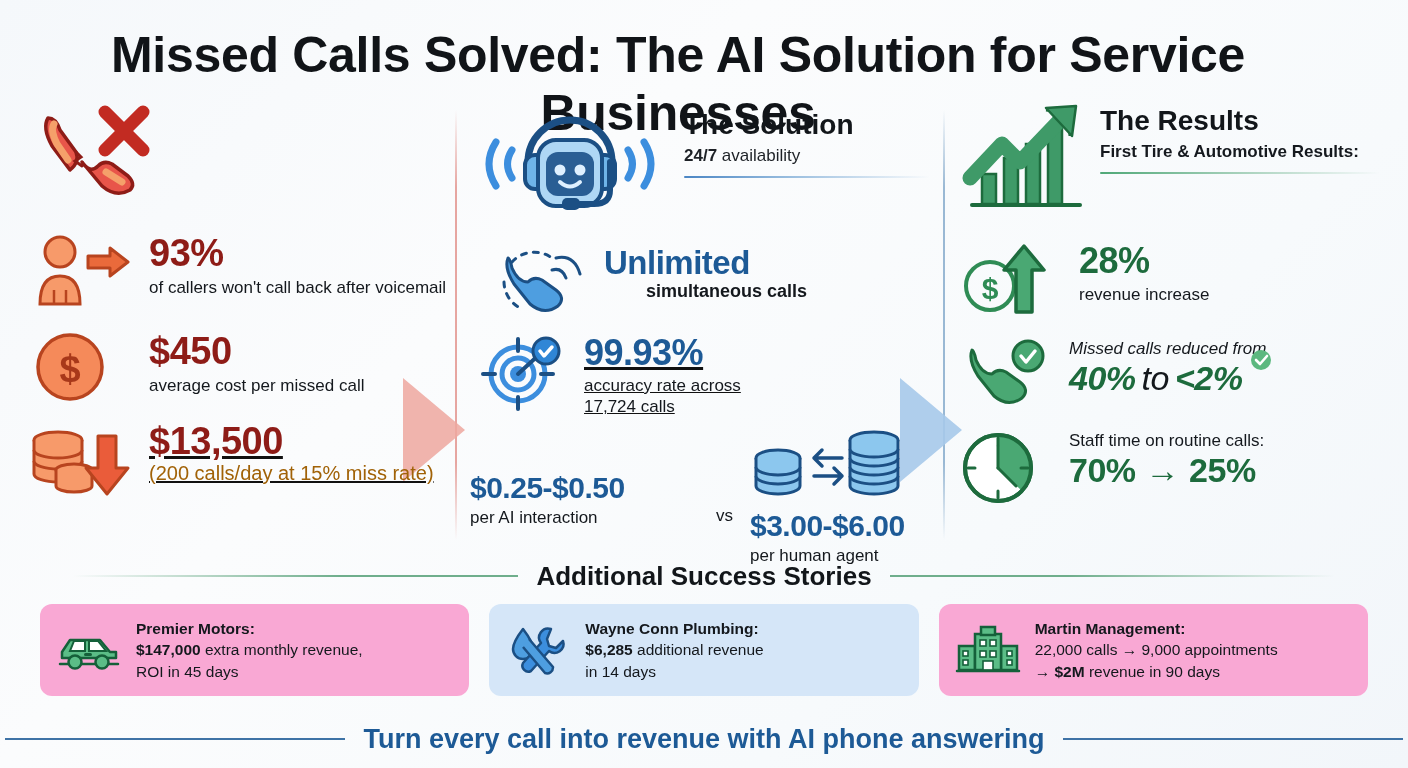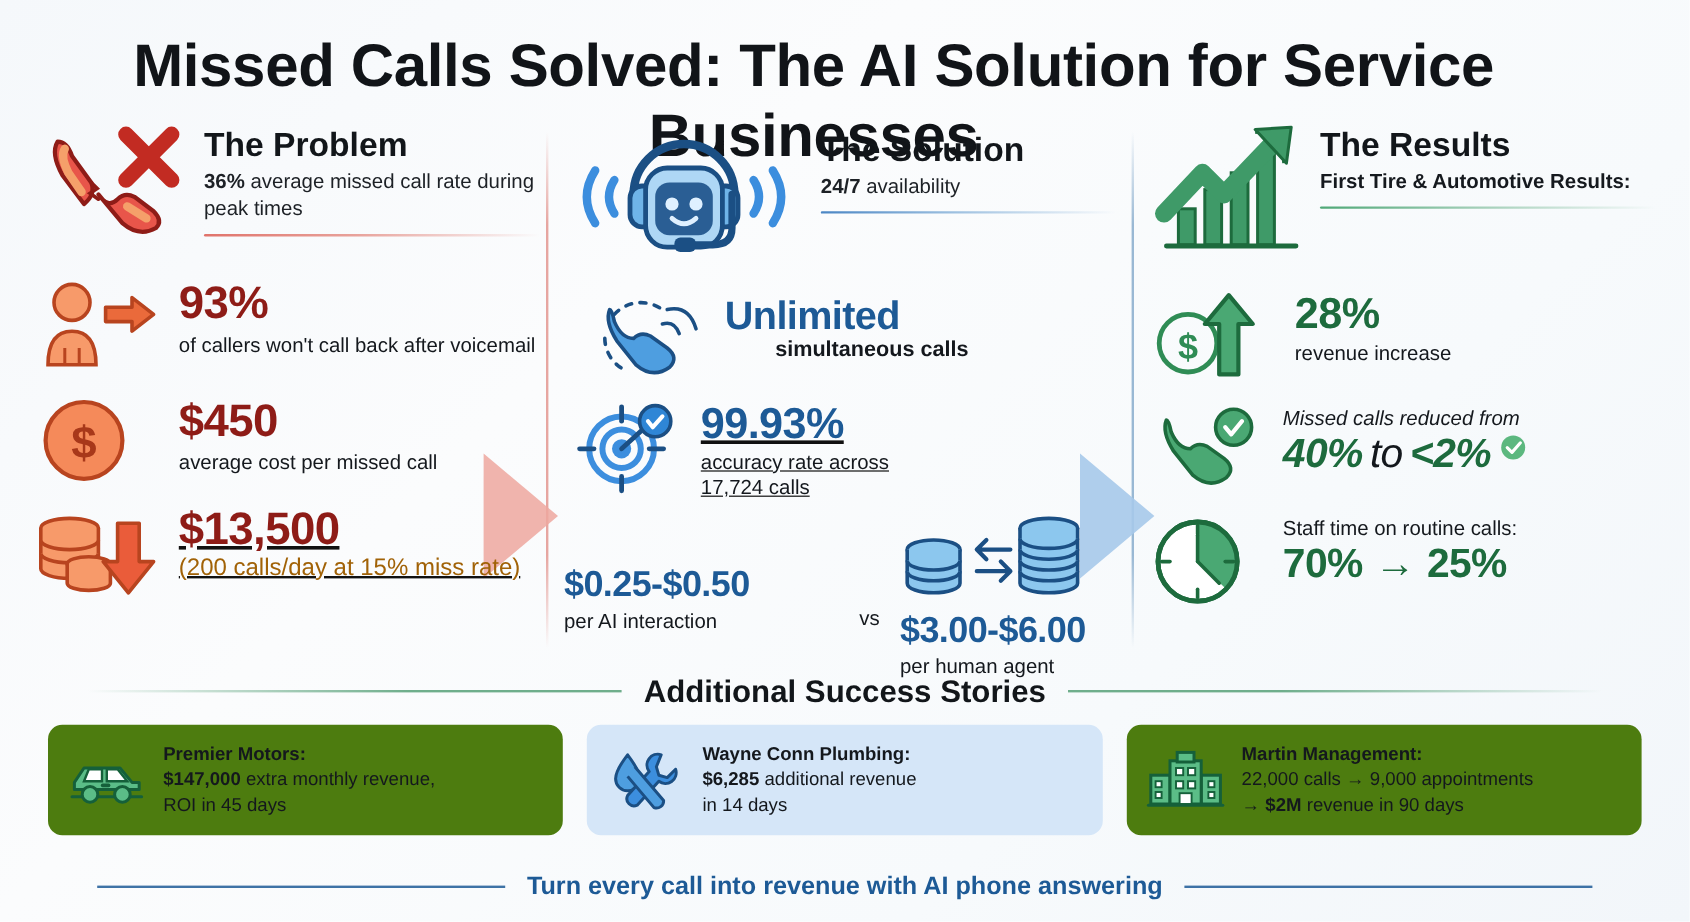--- a/index.html
+++ b/index.html
@@ -78,30 +78,30 @@
 
   
   .succ-head-wrap{position:absolute;top:556px;left:0;width:1408px;height:40px;display:flex;align-items:center;justify-content:center;gap:18px;}
   .succ-line{height:2px;width:445px;}
   .succ-line.l{background:linear-gradient(to right,rgba(90,165,125,0) 0%,#6fae8c 60%,#6fae8c 100%);}
   .succ-line.r{background:linear-gradient(to left,rgba(90,165,125,0) 0%,#6fae8c 60%,#6fae8c 100%);}
   .succ-title{font-size:26px;font-weight:bold;color:#12161a;white-space:nowrap;}
 
   .cards{position:absolute;top:604px;left:40px;width:1328px;height:92px;display:flex;gap:20px;}
   .card{flex:1 1 0;border-radius:12px;display:flex;align-items:center;gap:14px;padding:0 16px;}
-  .card.green{background:#4d7c0f;}
+  .card.green{background:#f9a8d4;}
   .card.blue{background:#d5e6f8;}
   .card .ctext{font-size:15.5px;line-height:1.38;color:#14181d;}
   .card .ctext .nm{font-weight:bold;display:block;}
   .card .ctext b{font-weight:bold;}
 
   
   .footer{position:absolute;top:716px;left:0;width:1408px;height:46px;display:flex;align-items:center;justify-content:center;gap:18px;}
   .f-line{height:2px;width:340px;background:#1d5a96;opacity:.85;}
-  .f-text{font-size:21px;font-weight:bold;color:#1d5a96;white-space:nowrap;}
+  .f-text{font-size:27px;font-weight:bold;color:#1d5a96;white-space:nowrap;}
 
   svg{display:block;}
 </style>
 </head>
 <body>
 
 <div class="page">
 
   <div class="title">Missed Calls Solved: The AI Solution for Service Businesses</div>
 
@@ -122,25 +122,20 @@
               <path d="M52 62 L72 86 Q86 98 100 90 Q106 84 98 76 L82 64 Q74 60 68 66 Q60 74 52 62 Z"></path>
             </g>
             <path d="M24 24 Q20 30 27 44 L38 60" stroke="#f5a06a" stroke-width="7" fill="none" stroke-linecap="round"></path>
             <path d="M76 72 L92 82" stroke="#f5a06a" stroke-width="7" fill="none" stroke-linecap="round"></path>
             <path d="M46 52 l5 5 -6 4 7 5" stroke="#8e1c17" stroke-width="3" fill="none" stroke-linecap="round"></path>
             <g stroke="#c22b22" stroke-width="13" stroke-linecap="round">
               <line x1="75" y1="12" x2="113" y2="50"></line>
               <line x1="113" y1="12" x2="75" y2="50"></line>
             </g>
           </svg>
-        </div>
-        <div class="txt" style="padding-top:6px;">
-          <div class="ctitle">The Problem</div>
-          <div class="csub"><b>36%</b><span> average missed call rate during peak times</span></div>
-          <div class="rule rule-red"></div>
         </div>
       </div>
 
       <div class="stat" style="margin-top:22px;">
         <div class="ico" style="width:105px;">
           <svg width="105" height="78" viewBox="0 0 105 78">
             <circle cx="30" cy="20" r="15" fill="#f79a6a" stroke="#b8441f" stroke-width="3"></circle>
             <path d="M10 72 Q10 44 30 44 Q50 44 50 72 Z" fill="#f79a6a" stroke="#b8441f" stroke-width="3"></path>
             <line x1="24" y1="58" x2="24" y2="72" stroke="#b8441f" stroke-width="2.5"></line>
             <line x1="36" y1="58" x2="36" y2="72" stroke="#b8441f" stroke-width="2.5"></line>
@@ -334,21 +329,21 @@
       <div class="stat" style="margin-top:22px;">
         <div class="ico" style="width:95px;">
           <svg width="95" height="72" viewBox="0 0 95 72">
             <path d="M12 12 Q8 22 18 38 L34 58 Q48 70 62 60 Q70 52 60 44 L46 34 Q38 30 32 36 Q22 36 16 22 Q14 12 12 12 Z" fill="#4aa873" stroke="#1d6b3d" stroke-width="3" stroke-linejoin="round"></path>
             <circle cx="68" cy="18" r="15" fill="#4aa873" stroke="#1d6b3d" stroke-width="3"></circle>
             <path d="M61 18 l5 6 9 -11" stroke="#fff" stroke-width="3.5" fill="none" stroke-linecap="round" stroke-linejoin="round"></path>
           </svg>
         </div>
         <div class="body" style="padding-top:0;font-style:italic;">
           <div class="lead">Missed calls reduced from</div>
-          <div style="display:flex;align-items:center;gap:6px;margin-top:2px;">
+          <div style="display:flex;align-items:flex-start;gap:6px;margin-top:2px;">
             <span class="big-green">40%</span>
             <span class="big-green dark" style="font-weight:normal;"> to </span>
             <span class="big-green">&lt;2%</span>
             <span style="margin-left:2px;margin-top:-12px;">
               <svg width="22" height="22" viewBox="0 0 22 22">
                   <circle cx="11" cy="11" r="10" fill="#5cb87f"></circle>
                   <path d="M6 11 l4 4 7 -8" stroke="#fff" stroke-width="2.6" fill="none" stroke-linecap="round" stroke-linejoin="round"></path>
                 </svg>
             </span>
           </div>

